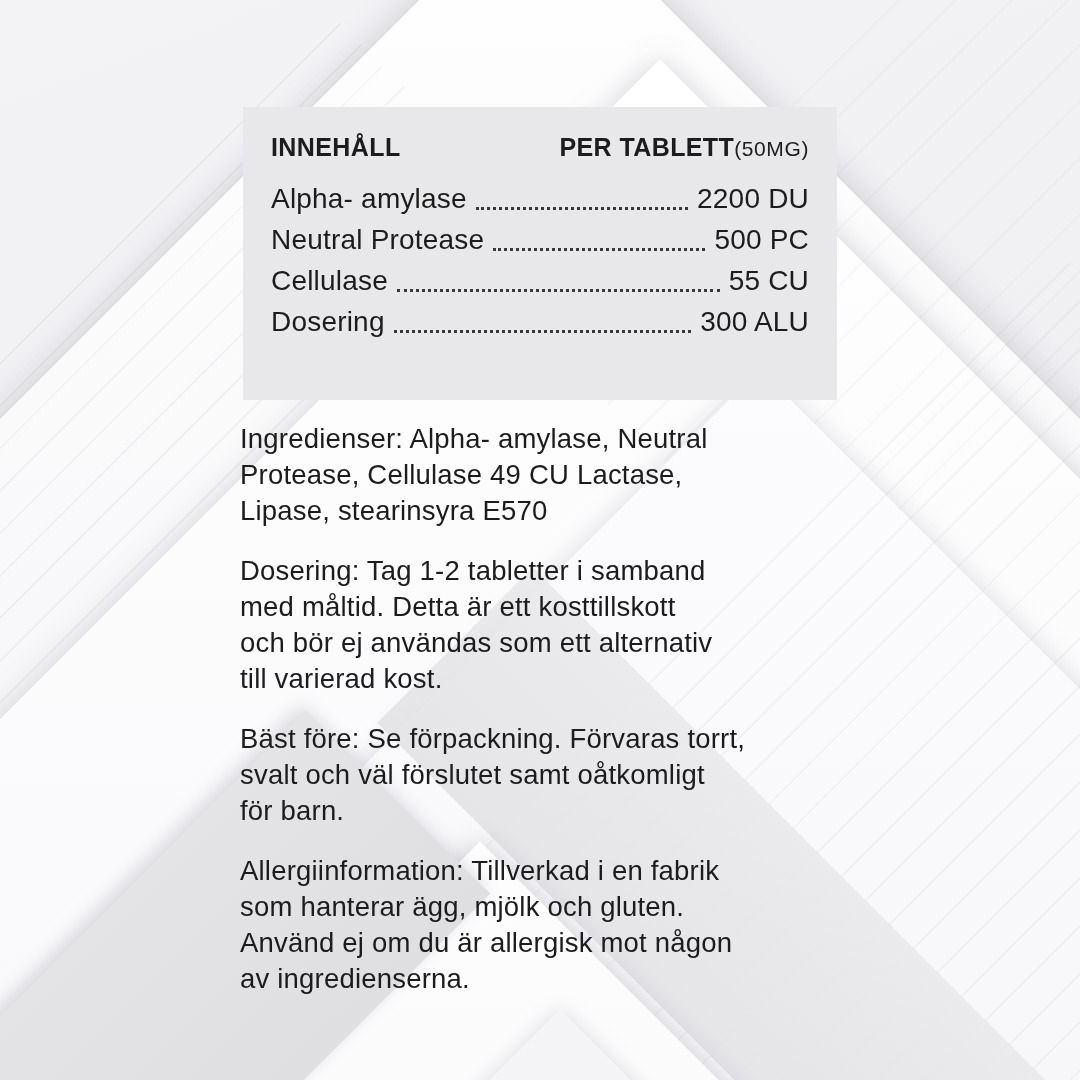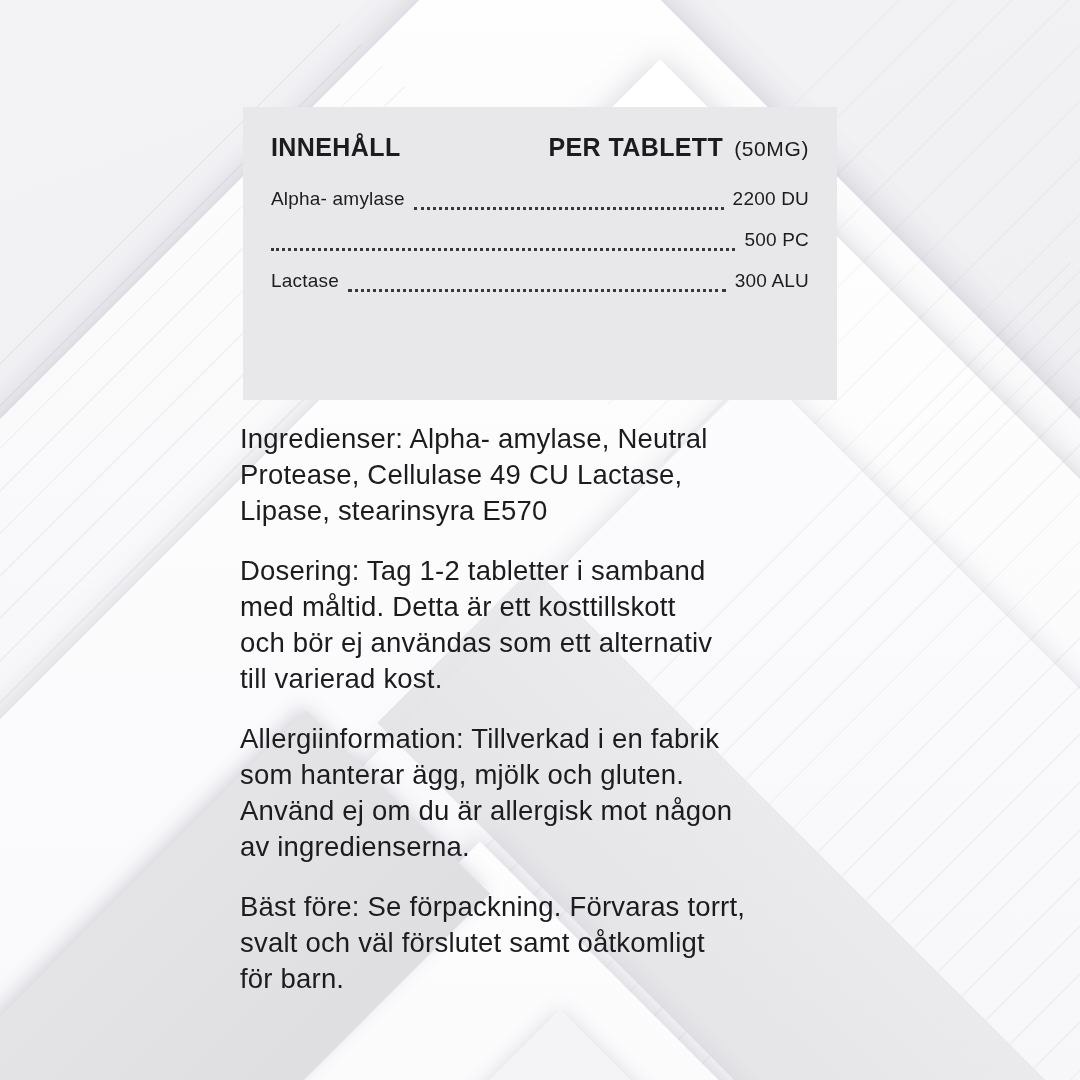--- a/index.html
+++ b/index.html
@@ -51,24 +51,24 @@
 
   
   .panel {
     position:absolute; z-index:2; left:243px; top:107px; width:594px; height:293px;
     box-sizing:border-box; padding:26px 28px 0 28px;
     background:#e8e8ea;
   }
   .panel-header { display:flex; justify-content:space-between; align-items:baseline; }
   .col1 { font-size:25px; font-weight:700; letter-spacing:.4px;text-align:right; }
   .col2 { font-size:25px; font-weight:700; letter-spacing:.4px; white-space:nowrap; }
-  .col2 .note { font-size:21px; font-weight:400; letter-spacing:.6px; margin-left:11px; }
+  .col2 .note { font-size:21px; font-weight:400; letter-spacing:.6px; margin-left:0; }
 
   .rows { margin-top:15px; }
-  .row { display:flex; align-items:flex-end; height:41px; font-size:19px; letter-spacing:.2px; }
+  .row { display:flex; align-items:flex-end; height:41px; font-size:28px; letter-spacing:.2px; }
   .row .name  { white-space:nowrap; padding-right:9px; line-height:38px; }
   .row .lead  { flex:1; border-bottom:3.4px dotted #38383a; margin-bottom:8px; min-width:20px; }
   .row .value { white-space:nowrap; padding-left:9px; line-height:38px; }
 
   
   .textblock { position:absolute; z-index:2; left:240px; top:421px; width:608px; }
   .textblock p { margin:0 0 24px 0; font-size:27.5px; line-height:36px; letter-spacing:.2px; }
   .textblock strong { font-weight:400; }
   .ptext { white-space:pre-line; }
 </style>
@@ -97,41 +97,47 @@
         <span>PER TABLETT</span><span class="note">(50MG)</span>
       </span>
     </div>
     <div class="rows">
         <div class="row">
           <span class="name">Alpha- amylase</span>
           <span class="lead" style="border-bottom-color: rgb(56, 56, 58);"></span>
           <span class="value">2200 DU</span>
         </div>
         <div class="row">
+          <span class="name">Neutral Protease</span>
           <span class="lead" style="border-bottom-color: rgb(56, 56, 58);"></span>
           <span class="value">500 PC</span>
         </div>
         <div class="row">
-          <span class="name">Lactase</span>
+          <span class="name">Cellulase</span>
+          <span class="lead" style="border-bottom-color: rgb(56, 56, 58);"></span>
+          <span class="value">55 CU</span>
+        </div>
+        <div class="row">
+          <span class="name">Dosering</span>
           <span class="lead" style="border-bottom-color: rgb(56, 56, 58);"></span>
           <span class="value">300 ALU</span>
         </div>
       </div>
   </div>
 
   <div class="textblock">
       <p><strong>Ingredienser:</strong> <span class="ptext">Alpha- amylase, Neutral
 Protease, Cellulase 49 CU Lactase,
 Lipase, stearinsyra E570</span></p>
       <p><strong>Dosering:</strong> <span class="ptext">Tag 1-2 tabletter i samband
 med måltid.  Detta är ett kosttillskott
 och bör ej användas som ett alternativ
 till varierad kost.</span></p>
+      <p><strong>Bäst före:</strong> <span class="ptext">Se förpackning. Förvaras torrt,
+svalt och väl förslutet samt oåtkomligt
+för barn.</span></p>
       <p><strong>Allergiinformation:</strong> <span class="ptext">Tillverkad i en fabrik
 som hanterar ägg, mjölk och gluten.
 Använd ej om du är allergisk mot någon
 av ingredienserna.</span></p>
-      <p><strong>Bäst före:</strong> <span class="ptext">Se förpackning. Förvaras torrt,
-svalt och väl förslutet samt oåtkomligt
-för barn.</span></p>
     </div>
 
 </div>
 
 </body></html>

